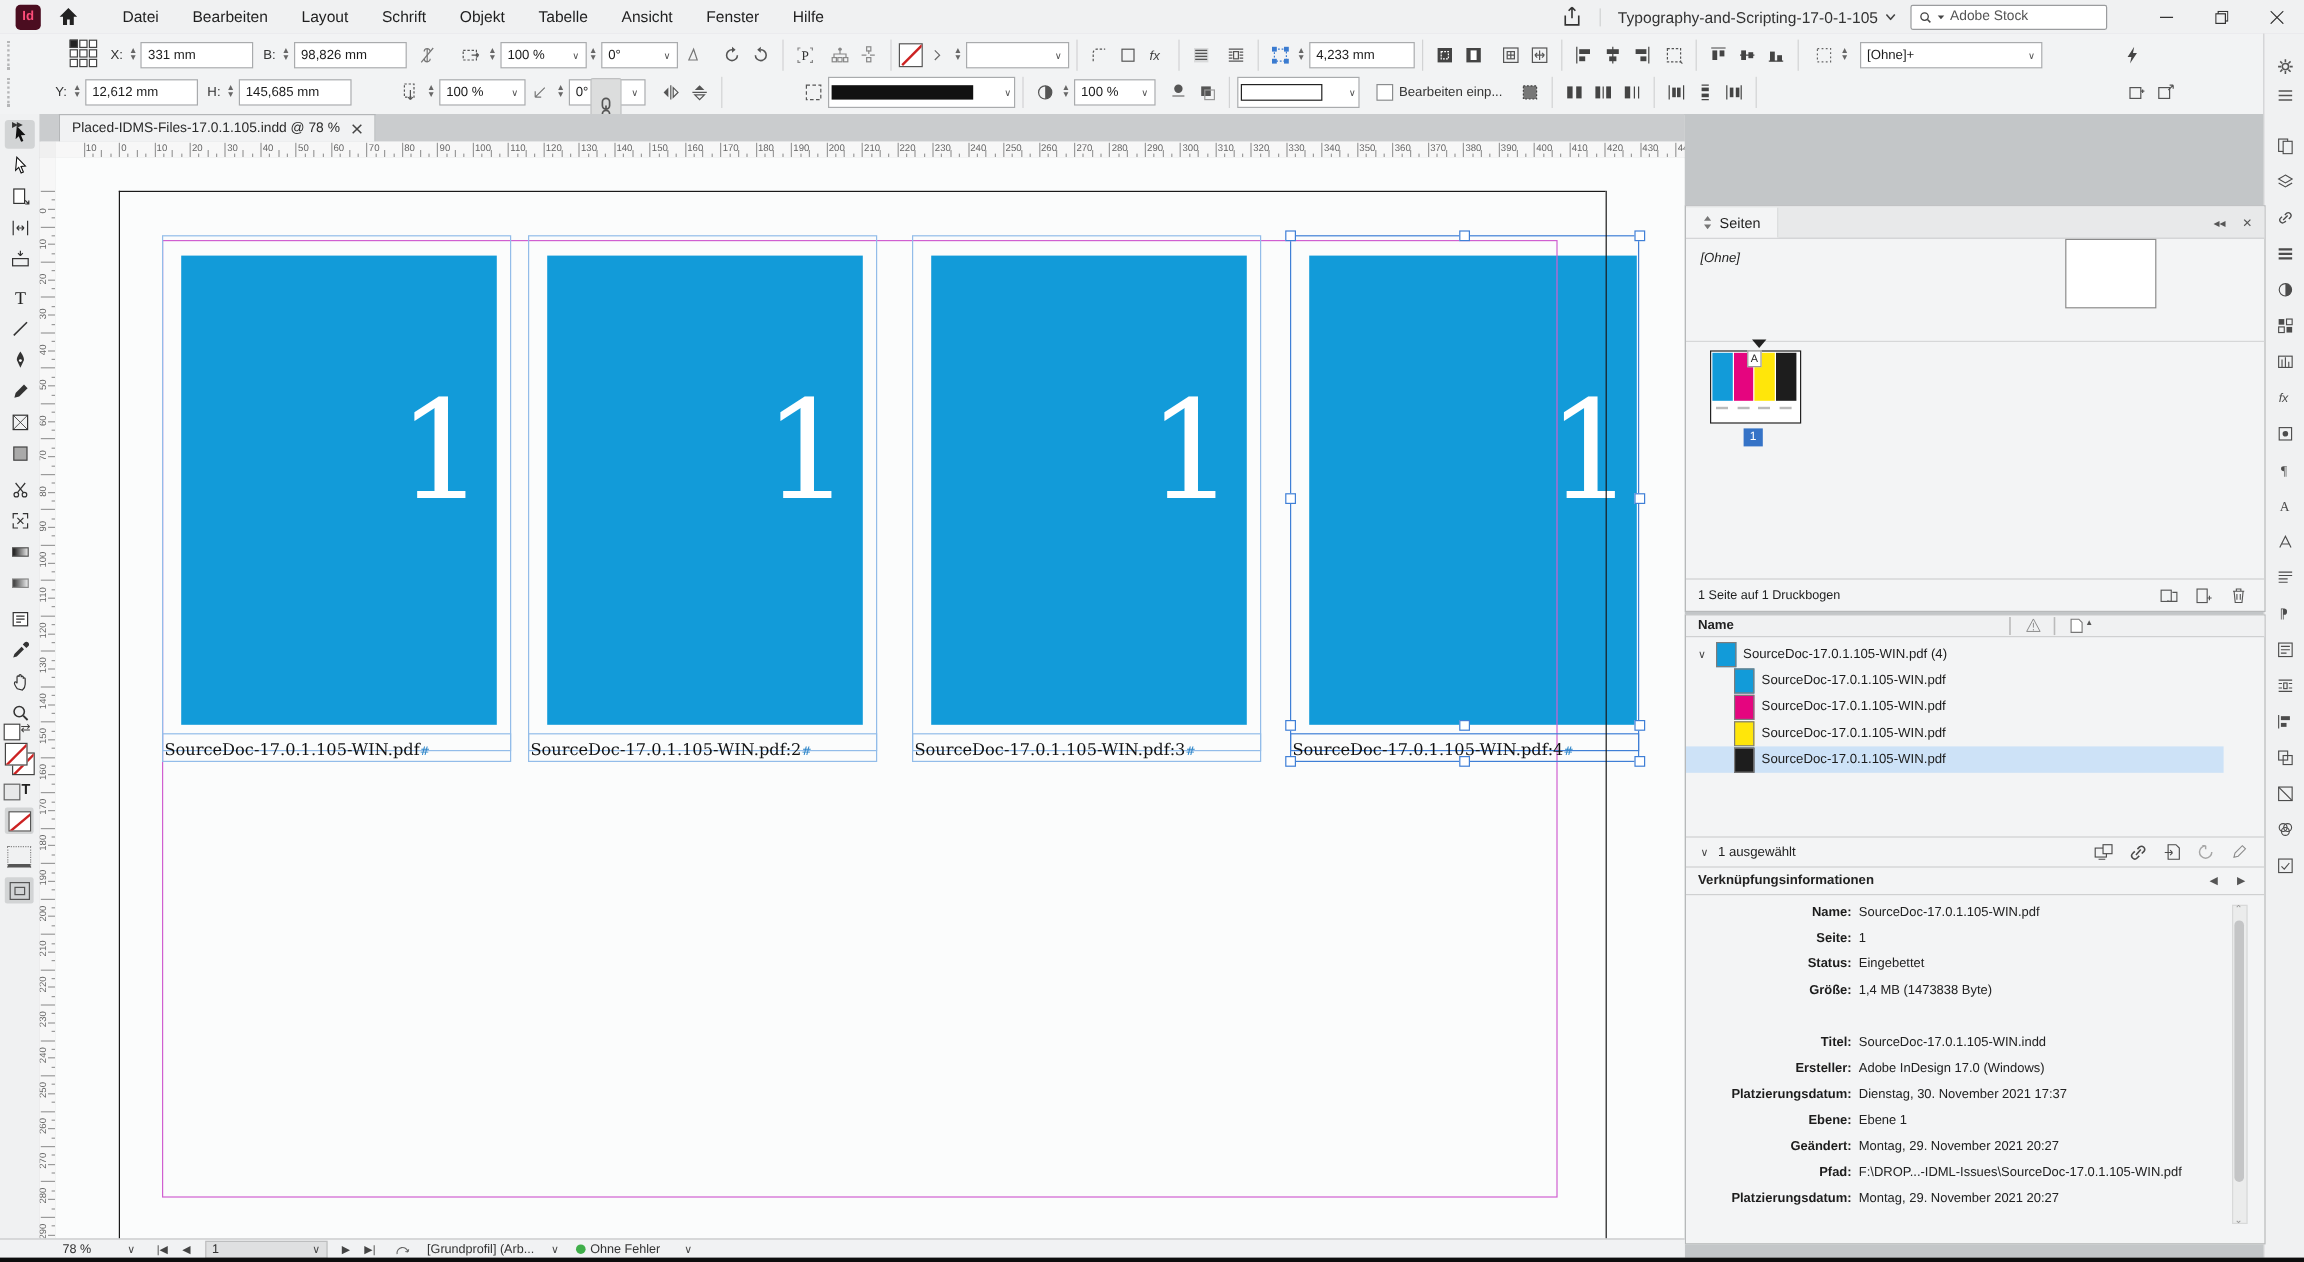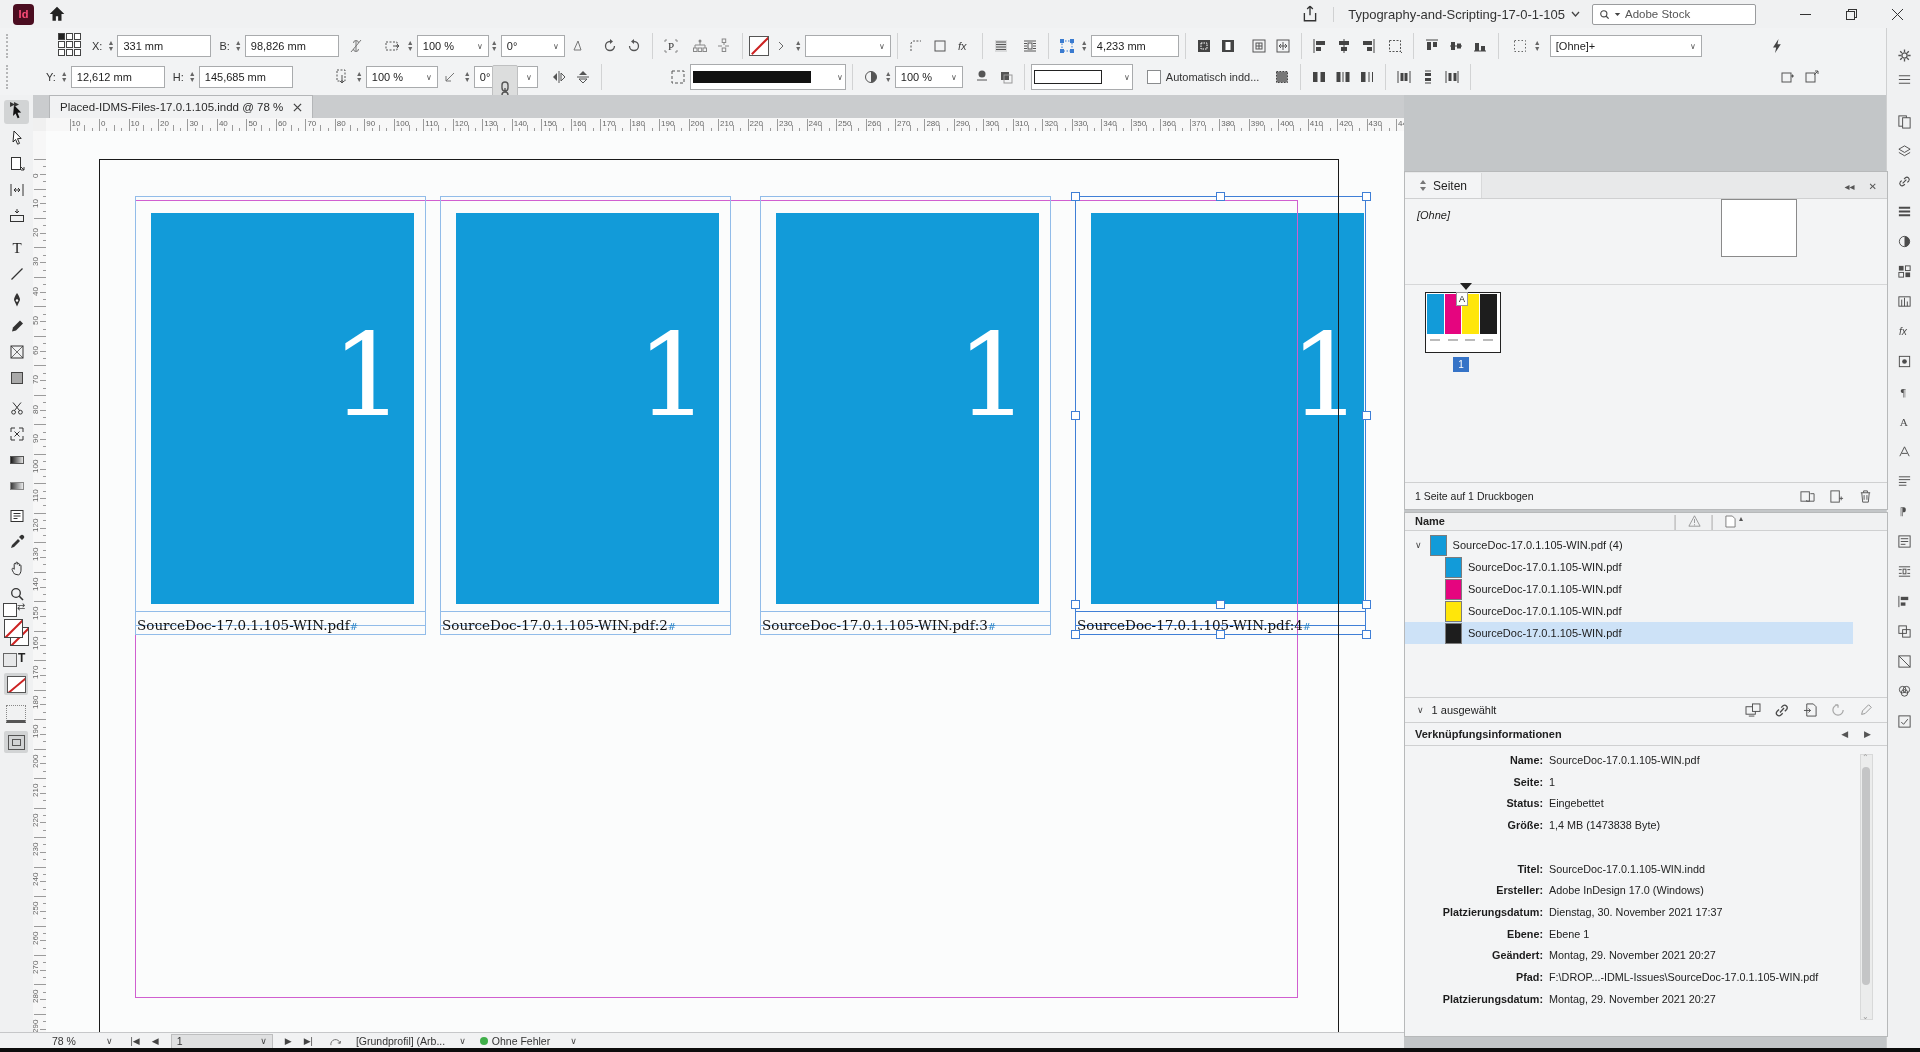--- a/index.html
+++ b/index.html
@@ -95,20 +95,31 @@
 </head>
 <body>
 
 <div id="stage">
 
   <div id="titlebar" class="abs">
     <div id="logo">Id</div>
     <svg id="home" viewBox="0 0 16 16">
         <path d="M8 1.5 1.5 8H4v6h3v-4h2v4h3V8h2.5z" fill="#222"></path>
       </svg>
+    <div id="menus">
+        <div class="menu-item">Datei</div>
+        <div class="menu-item">Bearbeiten</div>
+        <div class="menu-item">Layout</div>
+        <div class="menu-item">Schrift</div>
+        <div class="menu-item">Objekt</div>
+        <div class="menu-item">Tabelle</div>
+        <div class="menu-item">Ansicht</div>
+        <div class="menu-item">Fenster</div>
+        <div class="menu-item">Hilfe</div>
+      </div>
     <div id="tb-right">
       <svg id="share-icon" viewBox="0 0 16 16">
           <path d="M8 1v8M8 1 5.5 3.5M8 1l2.5 2.5M3 7v7h10V7" fill="none" stroke="#333" stroke-width="1.2"></path>
         </svg>
       <div id="docset">
         <span>Typography-and-Scripting-17-0-1-105</span>
         <svg width="9" height="6" viewBox="0 0 9 6">
             <path d="M1 1l3.5 4L8 1" fill="none" stroke="#444" stroke-width="1.3"></path>
           </svg>
       </div>
@@ -462,21 +473,21 @@
             <rect x="6" y="6" width="8" height="8" fill="none" stroke="#999"></rect>
           </svg>
         </div>
         <div class="vsep"></div>
         <div class="fld" style="width: 96px; padding: 2px;">
           <div style="width:66px;height:12px;background:#fff;border:1px solid #222"></div>
           <span class="chev" style="margin-left:auto">∨</span>
         </div>
         <div class="checkrow" style="margin-left: 14px;">
           <div class="checkbox"></div>
-          <span>Automatisch indd...</span>
+          <span>Bearbeiten einp...</span>
         </div>
         <div class="ibox" style="margin-left: 12px;">
           <svg viewBox="0 0 16 16">
             <rect x="2.5" y="2.5" width="11" height="11" fill="#777" stroke="#444" stroke-dasharray="1.5 1.5"></rect>
           </svg>
         </div>
         <div class="vsep"></div>
         <div class="ibox">
           <svg viewBox="0 0 16 16">
             <rect x="2" y="3" width="4.5" height="10" fill="#444"></rect>

